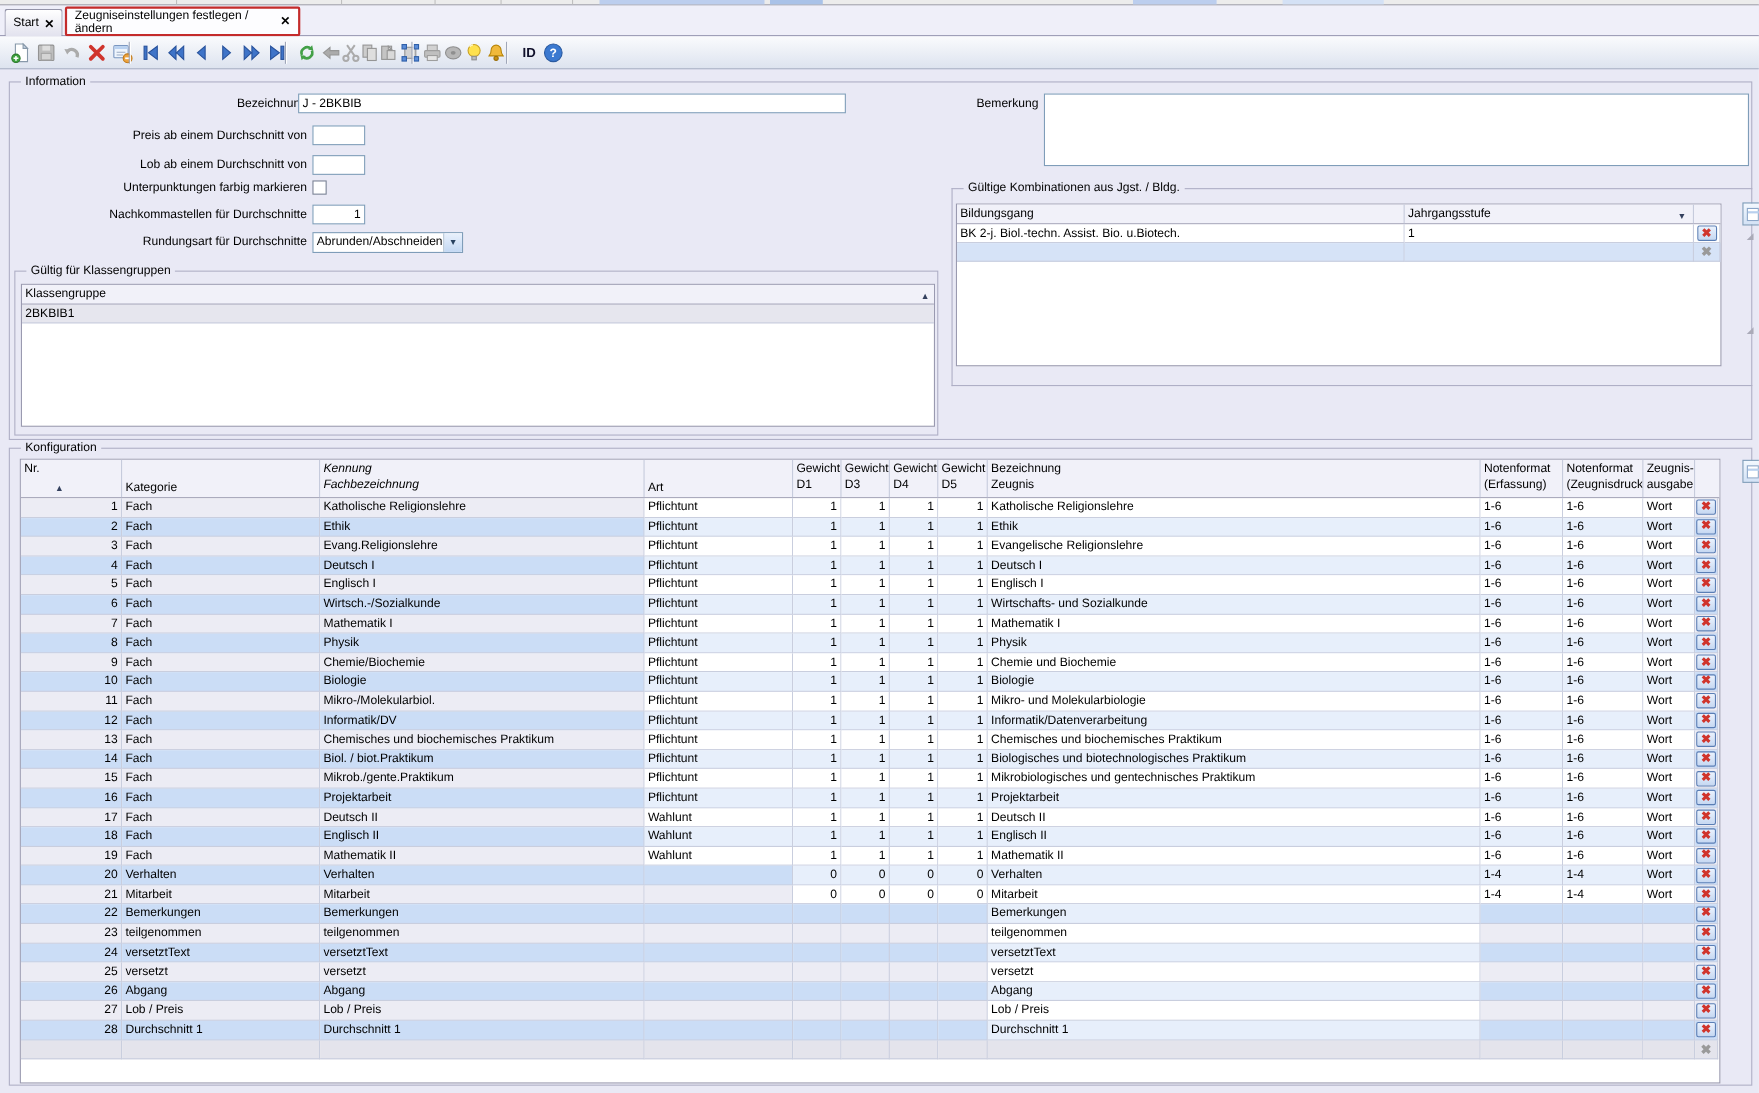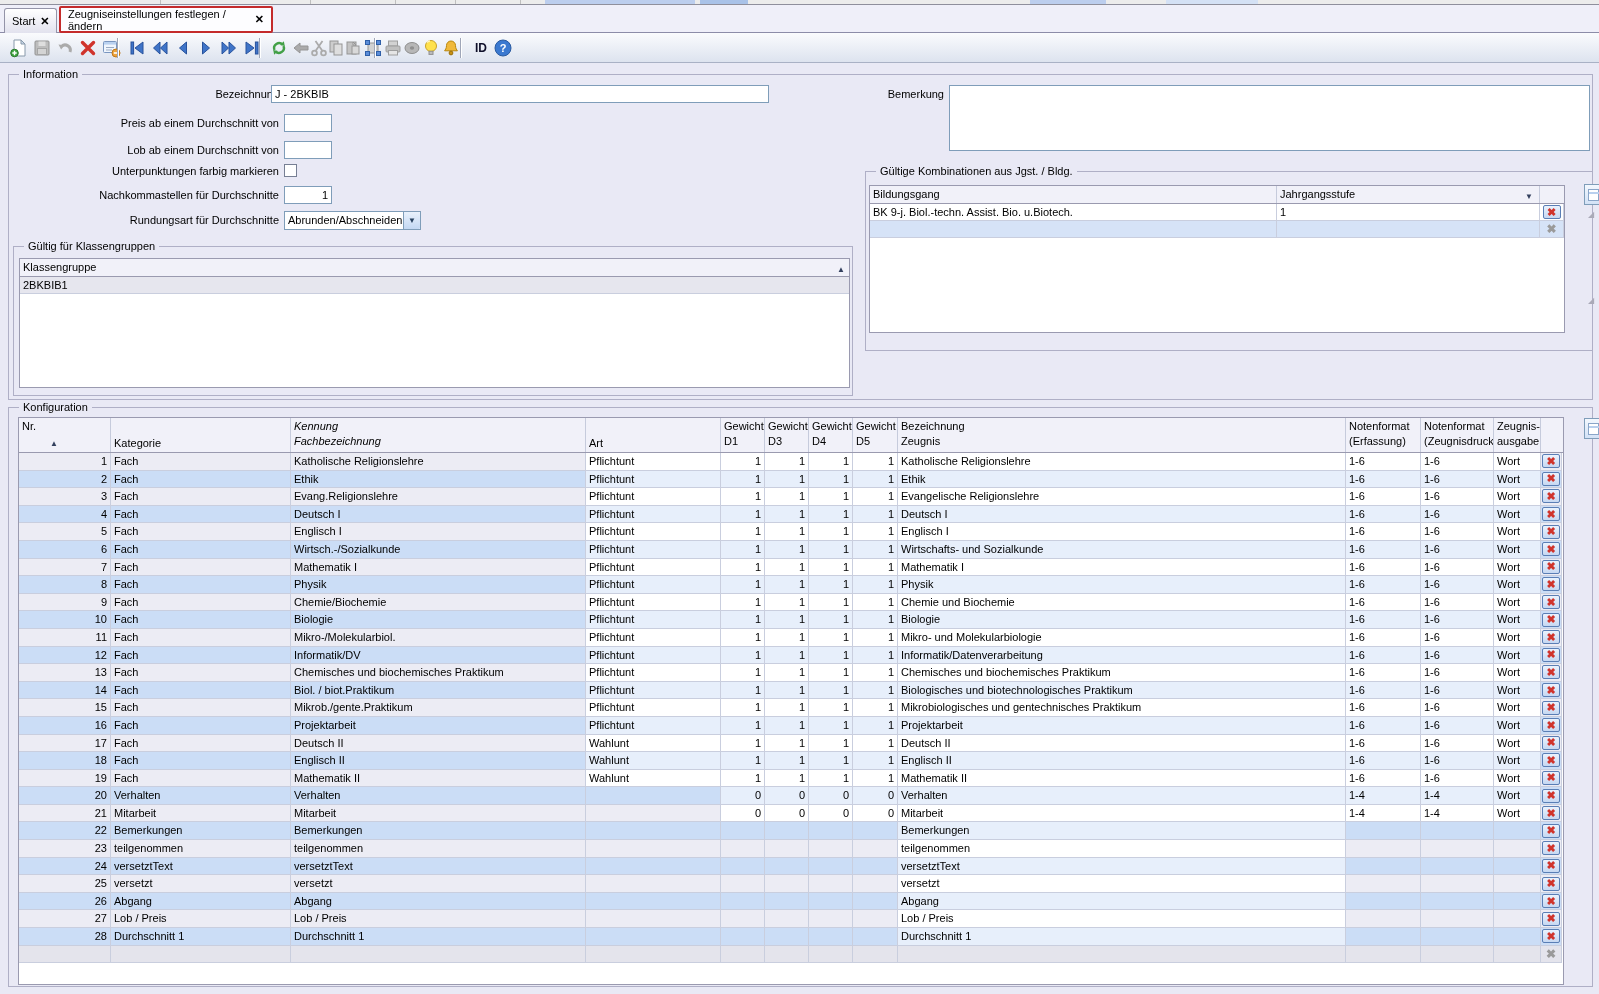--- a/index.html
+++ b/index.html
@@ -267,21 +267,21 @@
   <div class="gbox" style="left:856px;top:96px;width:728px;height:180px;border-right:none">
     <span class="legend">Gültige Kombinationen aus Jgst. / Bldg.</span>
   </div>
   <div class="tablebox" style="left:860px;top:110px;width:696px;height:148px">
     <div class="ghead" style="grid-template-columns:407px 263px 24px;height:18px">
       <div class="hc">Bildungsgang</div>
       <div class="hc"><span>Jahrgangsstufe</span><span class="filterglyph">▼</span></div>
       <div class="hc" style="border-right:none"></div>
     </div>
     <div class="grows" style="grid-template-columns:407px 263px 24px;grid-auto-rows:17px">
-        <div class="kc ed-odd">BK 9-j. Biol.-techn. Assist. Bio. u.Biotech.</div>
+        <div class="kc ed-odd">BK 2-j. Biol.-techn. Assist. Bio. u.Biotech.</div>
         <div class="kc ed-odd">1</div>
         <div class="kc del ed-odd">
           <span class="xbtn">✖</span>
         </div>
         <div class="kc" style="background: rgb(214, 227, 247);"></div>
         <div class="kc" style="background: rgb(214, 227, 247);"></div>
         <div class="kc del" style="background: rgb(214, 227, 247);">
           <span class="xgray">✖</span>
         </div>
       </div>

